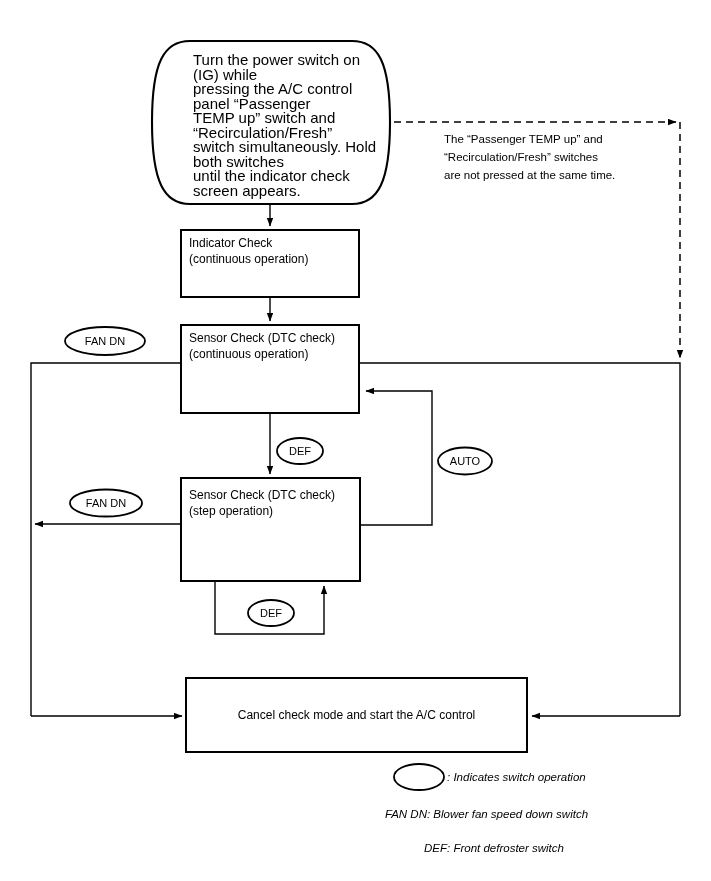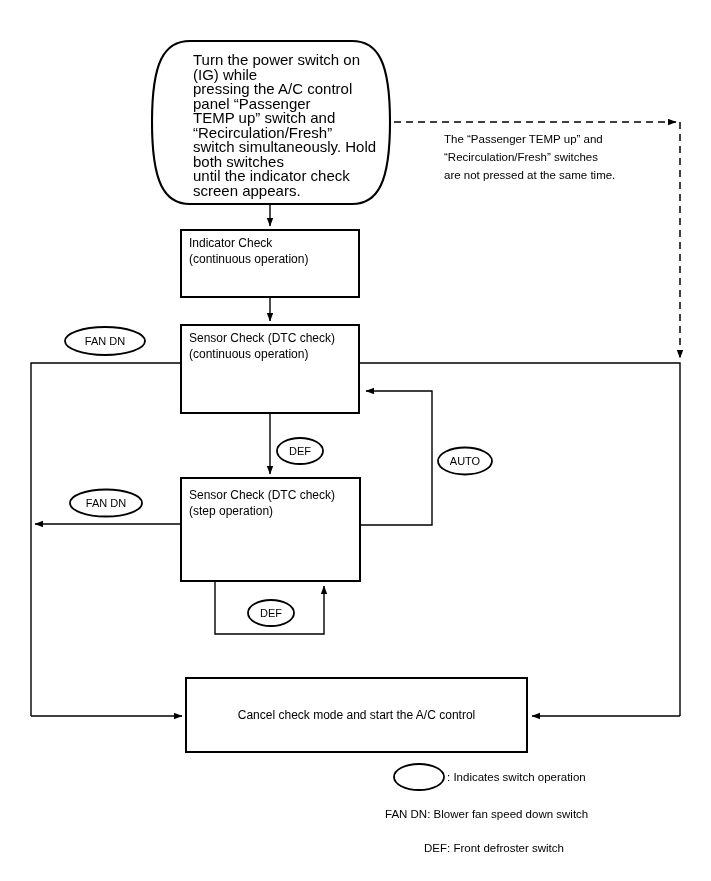--- a/index.html
+++ b/index.html
@@ -44,20 +44,21 @@
     font-size: 11.5px;
     line-height: 18px;
     color: #000;
     white-space: pre-line;
   }
   .legend-text {
     position: absolute;
     font-size: 11.5px;
     color: #000;
     white-space: nowrap;
+    font-style: italic;
   }
   .start-text {
     position: absolute;
     font-size: 15px;
     line-height: 14.5px;
     color: #000;
     white-space: pre-line;
   }
 </style>
 </head>

